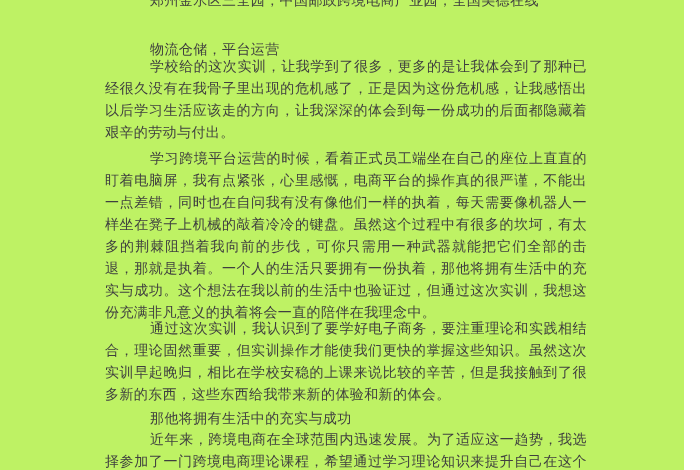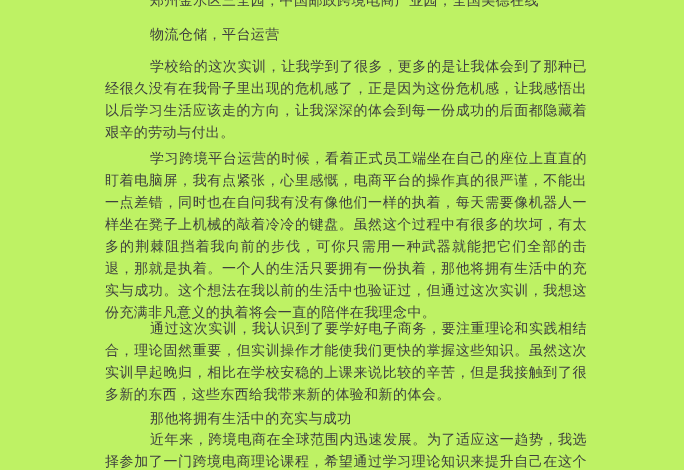--- a/index.html
+++ b/index.html
@@ -28,21 +28,21 @@
     font-size: 14px;
     line-height: 22px;
     color: #3f3f3f;
     text-align: justify;
     letter-spacing: 0.4px;
     filter: blur(0.3px);
     -webkit-font-smoothing: antialiased;
   }
   .indented { text-indent: 45px; }
   .para-top-line     { top: -10px; }
-  .para-items        { top: 24px; font-family: Liberation Serif, serif;  }
+  .para-items        { top: 39px; font-family: Liberation Serif, serif;  }
   .para-school       { top: 56px;  }
   .para-platform     { top: 148px; }
   .para-through      { top: 318px; }
   .heading-part2     { top: 408px; }
   .para-recent       { top: 429px; }
 </style>
 </head>
 <body>
 
 <div class="page">

